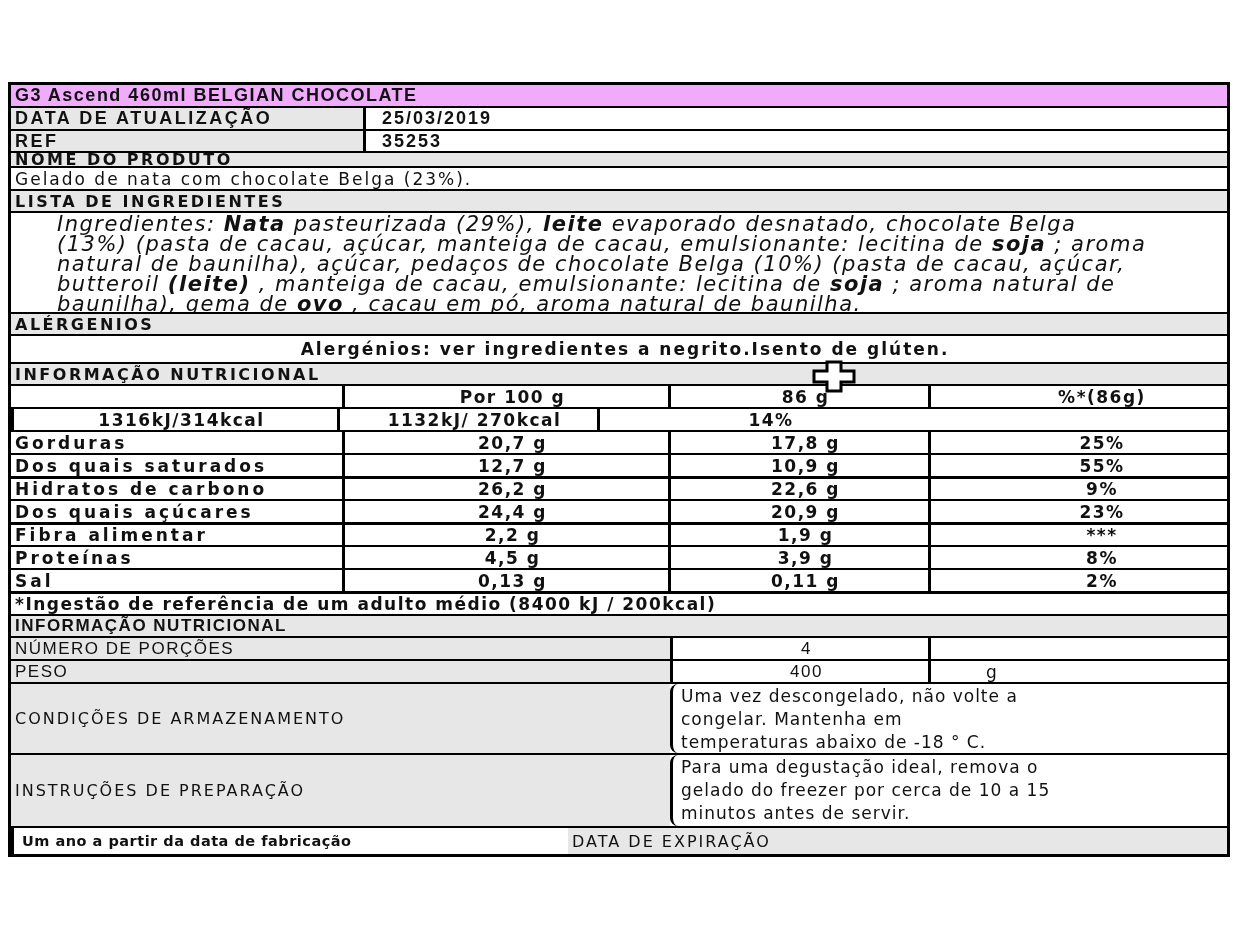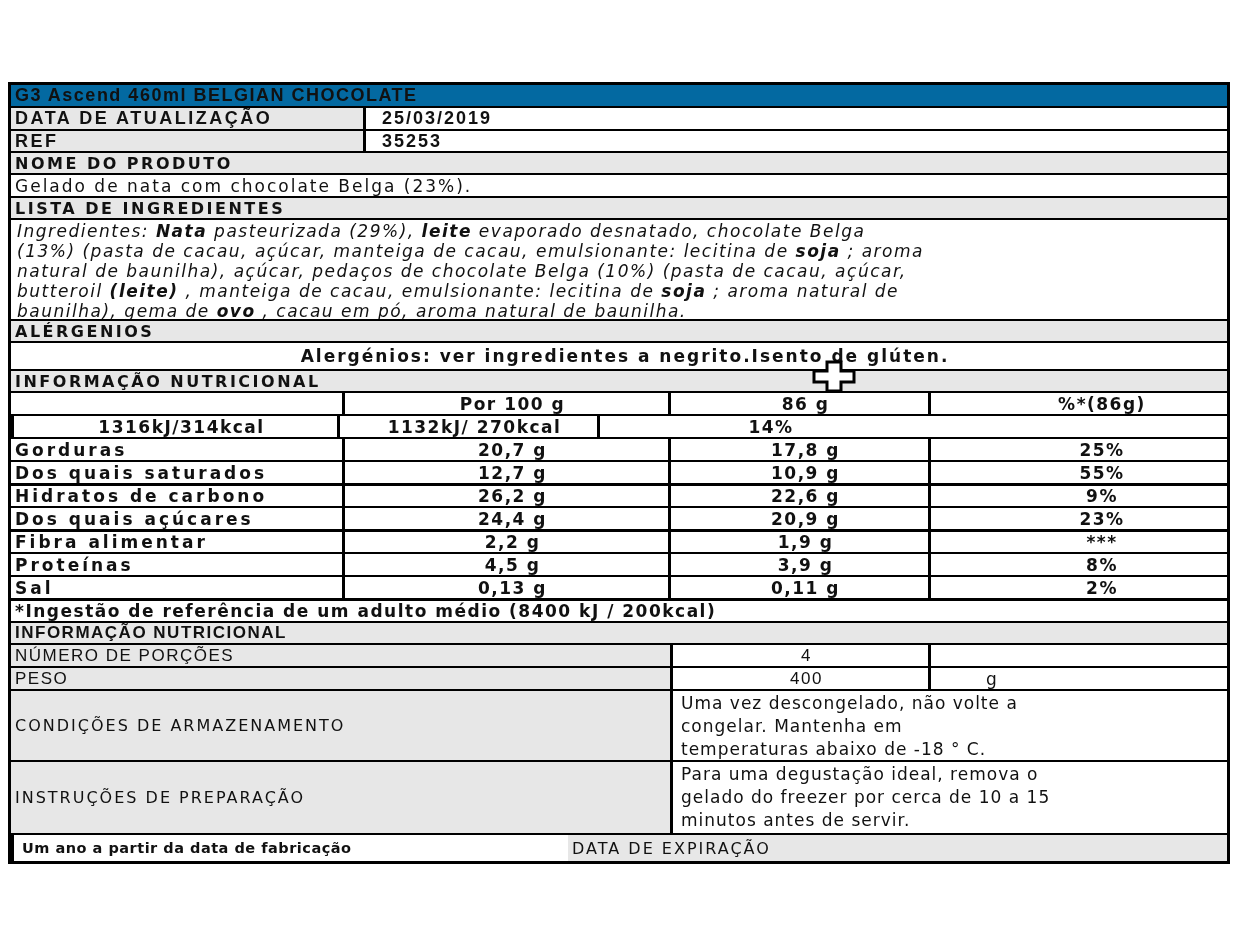--- a/index.html
+++ b/index.html
@@ -13,27 +13,27 @@
   }
   .row{display:flex;border-top:2px solid #000;box-sizing:border-box;align-items:stretch;}
   .sheet > .row:first-child{border-top:none;}
   .row.bt3{border-top-width:3px;}
   .cell{
     box-sizing:border-box;display:flex;align-items:center;
     padding-left:4px;overflow:hidden;white-space:nowrap;
   }
   .bl{border-left:3px solid #000;}
   .center{justify-content:center;padding-left:12px;}
-  .band-dark{background:#0369a1;}
+  .band-dark{background:#f0abfc;}
   .band-light{background:#e7e7e7;}
   .wide{font-family:"DejaVu Sans",sans-serif;}
   .narrow{font-family:"Liberation Sans",sans-serif;}
 
   
-  .r1{height:21px}.r2{height:23px}.r3{height:22px}.r4{height:22px}.r5{height:23px}
+  .r1{height:21px}.r2{height:23px}.r3{height:22px}.r4{height:15px}.r5{height:23px}
   .r6{height:22px}.r7{height:101px}.r8{height:22px}.r9{height:28px}.r10{height:22px}
   .r11{height:23px}.rn{height:23px}.r20{height:23px}.r21{height:22px}.r22{height:23px}
   .r23{height:23px}.r24{height:71px}.r25{height:73px}.r26{height:28px}
 
   
   .w-metalabel{width:352px;flex:none;}
   .w-metavalue{flex:1;padding-left:16px;}
   .c1{width:331px;flex:none;}
   .c2{width:326px;flex:none;}
   .c3{width:260px;flex:none;}
@@ -44,28 +44,28 @@
   .s1{width:659px;flex:none;}
   .s2{flex:1;}
 
   
   .t-title{font-size:18px;font-weight:bold;letter-spacing:1.5px;}
   .t-metalabel{font-size:18px;font-weight:bold;letter-spacing:2.5px;}
   .t-metavalue{font-size:18px;font-weight:bold;letter-spacing:2px;}
   .t-band{font-size:16px;font-weight:bold;letter-spacing:2.5px;}
   .t-band-n{font-size:17px;font-weight:bold;letter-spacing:1.5px;}
   .t-product{font-size:17px;letter-spacing:2px;}
-  .t-ingr{font-size:17px;font-style:italic;letter-spacing:1.5px;line-height:20px;}
+  .t-ingr{font-size:21px;font-style:italic;letter-spacing:1.5px;line-height:20px;margin-left:40px;}
   .t-allerg{font-size:17px;font-weight:bold;letter-spacing:2px;}
   .t-nutlabel{font-size:17px;font-weight:bold;letter-spacing:3px;}
   .t-nutval{font-size:17px;font-weight:bold;letter-spacing:1.5px;}
   .t-foot{font-size:17px;font-weight:bold;letter-spacing:1.5px;}
   .t-pkg{font-size:17px;letter-spacing:1.5px;}
   .t-storelabel{font-size:16px;letter-spacing:2px;}
-  .t-storetext{font-size:17px;letter-spacing:1px;line-height:23px;}
+  .t-storetext{font-size:17px;letter-spacing:1px;line-height:23px;border-radius:8px;}
   .t-exp{font-size:14.5px;font-weight:bold;letter-spacing:0.5px;}
 
   .cell-multiline{
     white-space:pre-line;align-items:flex-start;padding-top:1px;padding-left:8px;
   }
   .ingr-cell{display:block;padding:1px 6px 0 6px;white-space:normal;}
   .ingr-cell b{font-weight:bold;}
   .unit-left{padding-left:55px;}
 
   #cursor{position:absolute;left:812px;top:359px;width:44px;height:35px;z-index:20;}

